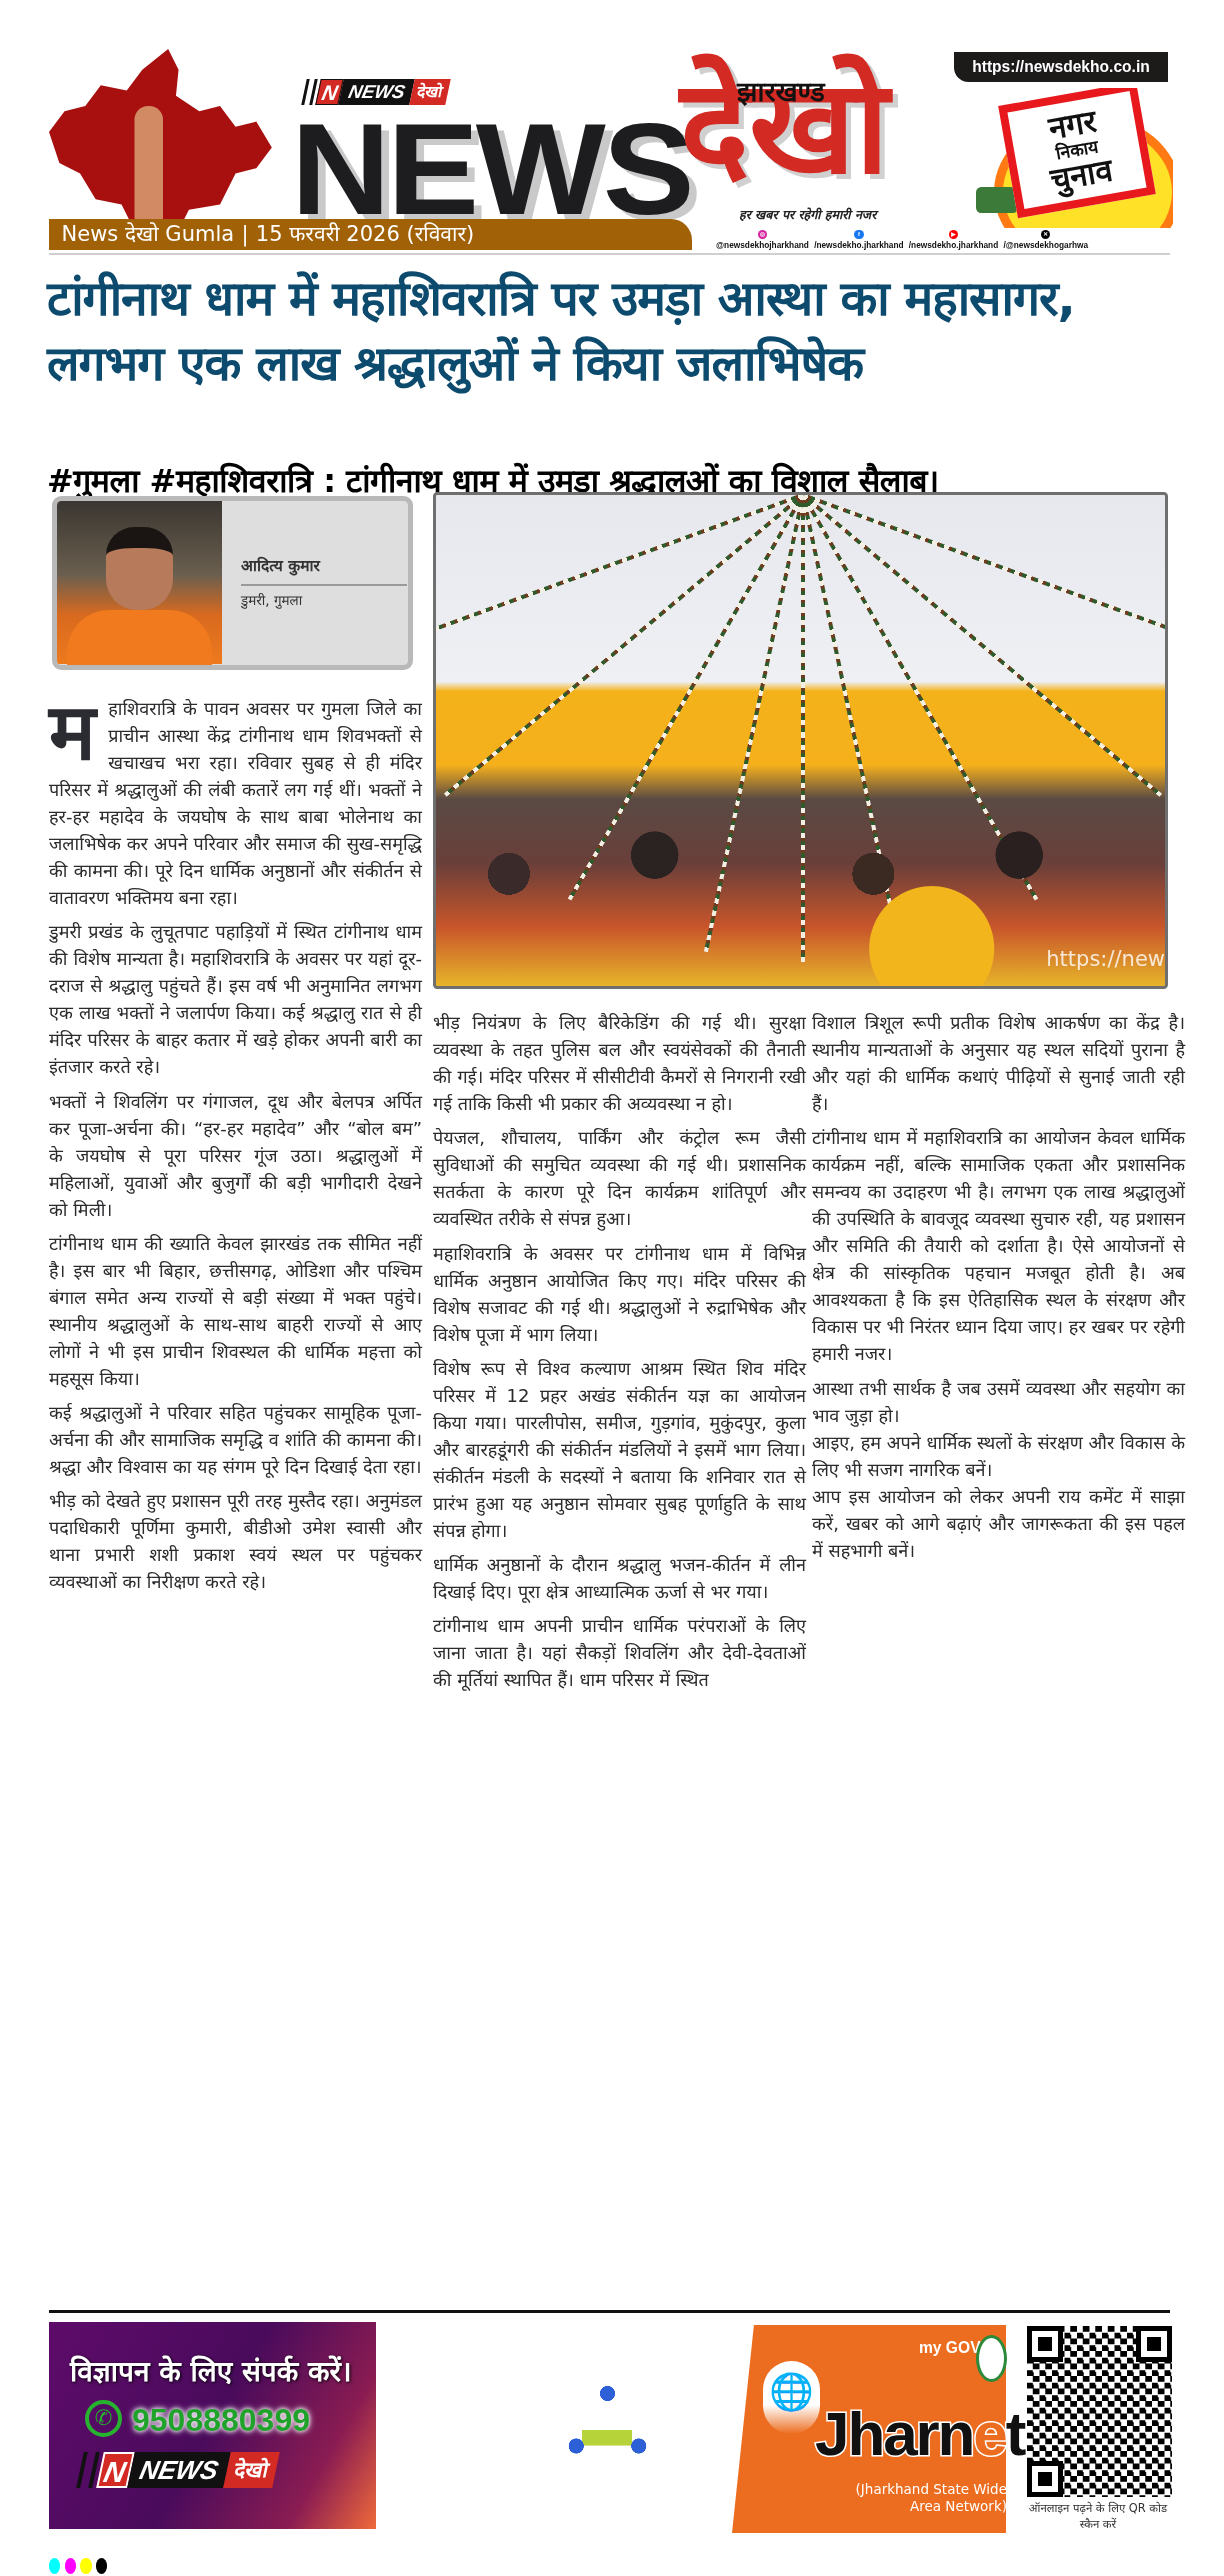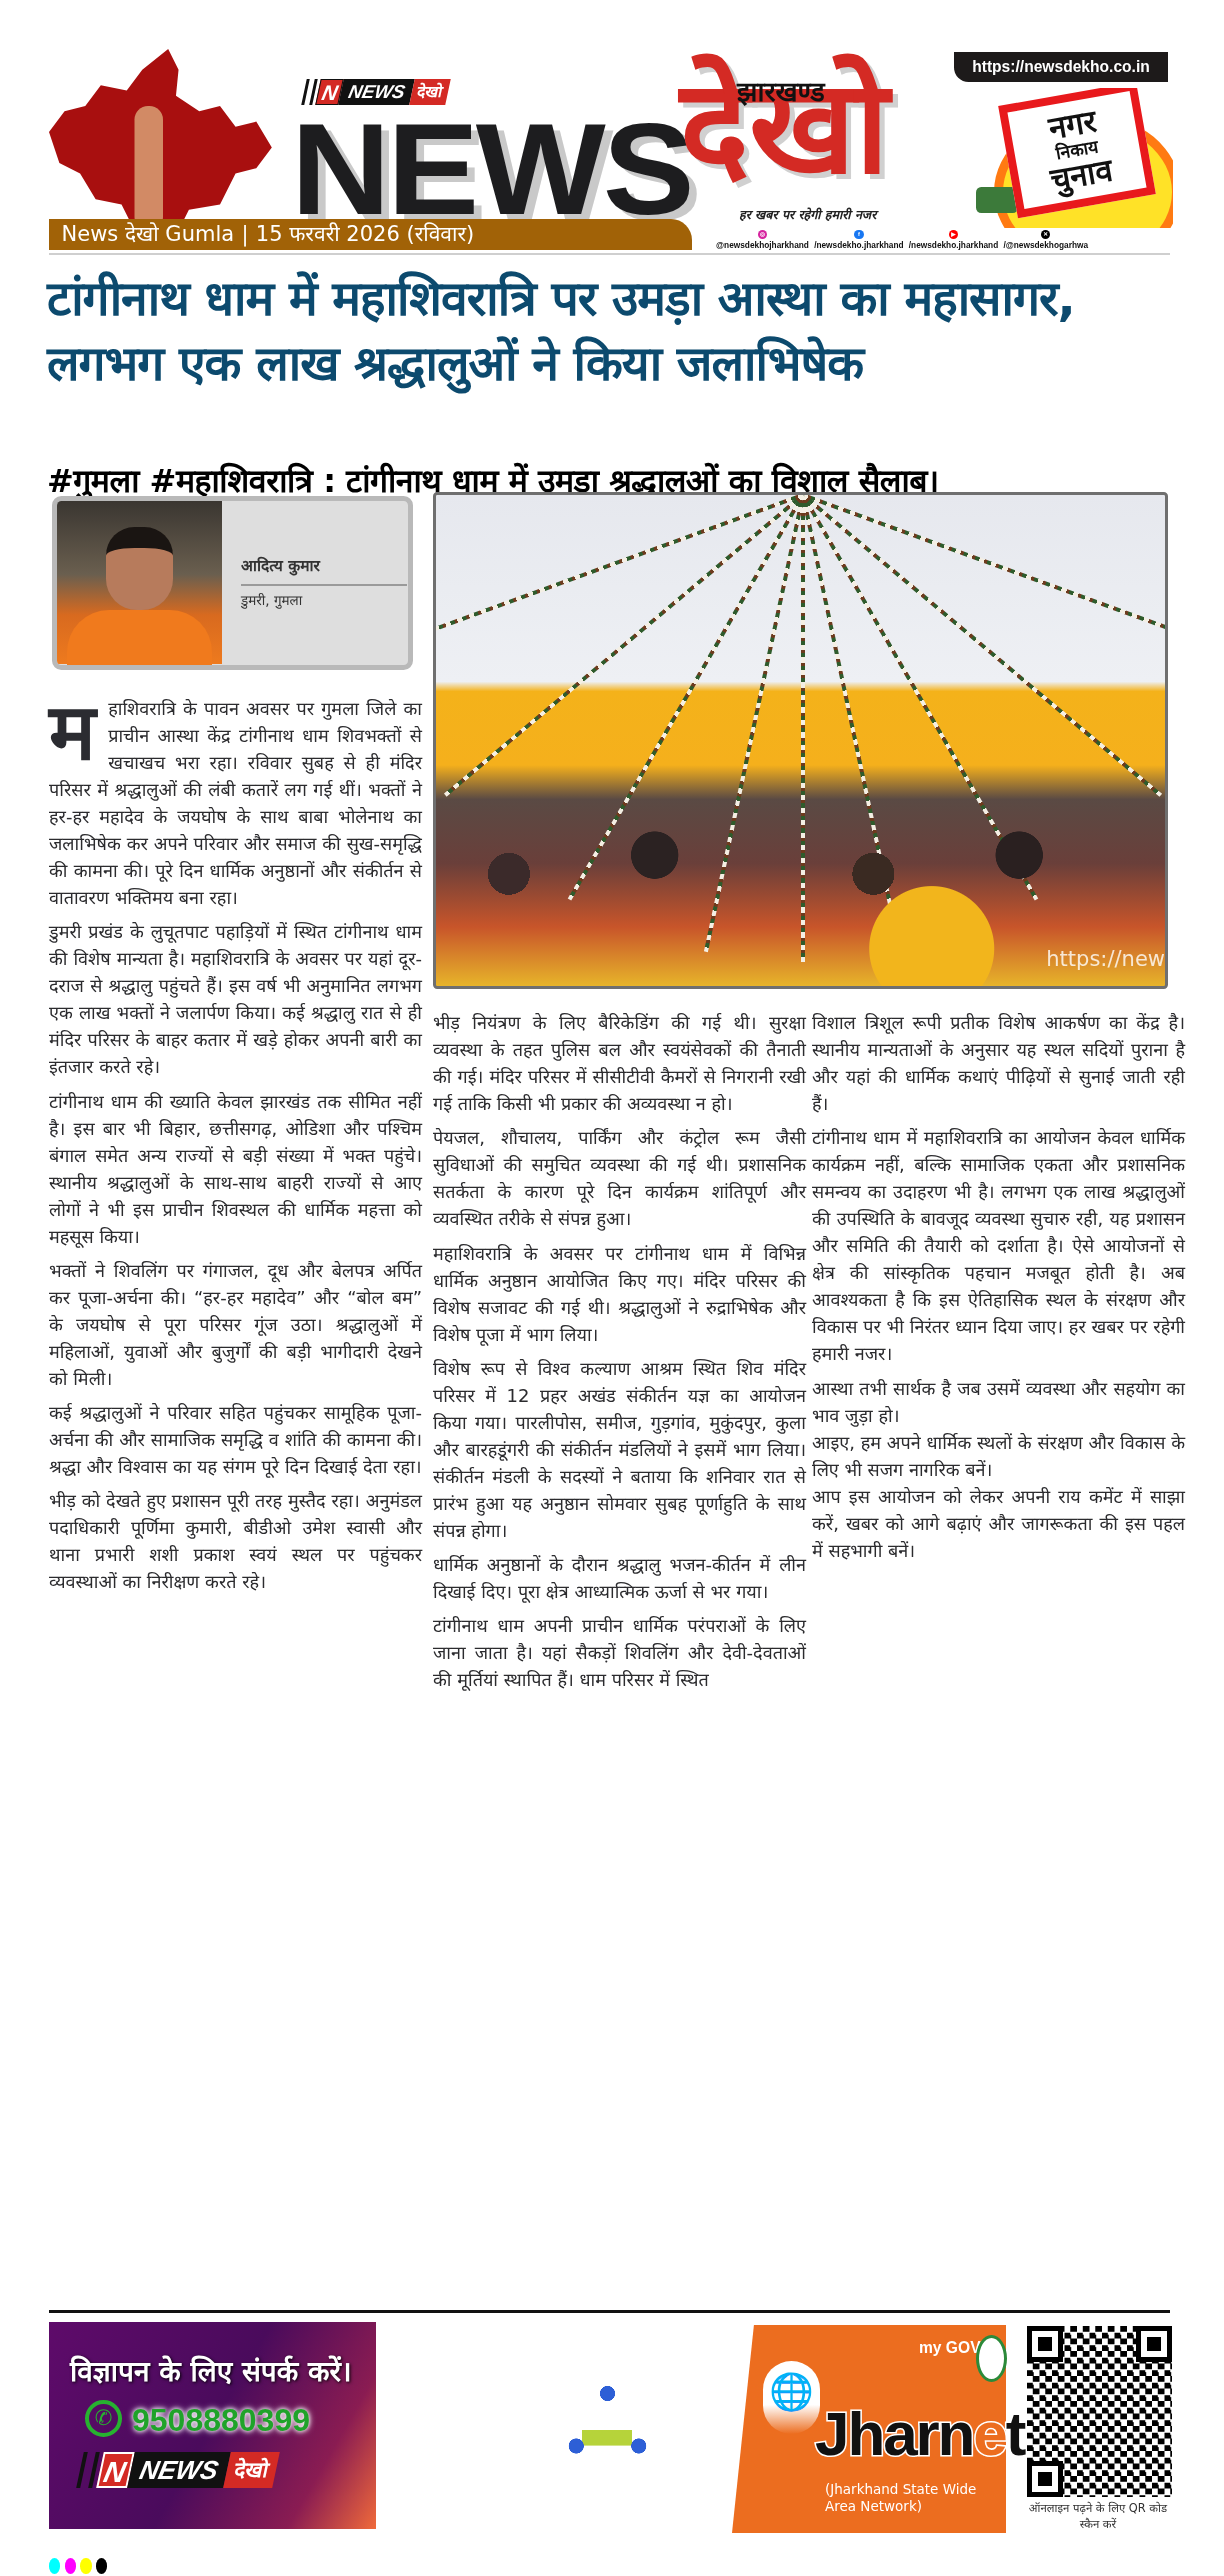--- a/index.html
+++ b/index.html
@@ -76,21 +76,21 @@
   .ad-contact .logo .dk { background: #d42a24; color: #fff; font: 700 21px/36px "DejaVu Sans", sans-serif; padding: 0 7.3px; }
 
   .ad-jharnet { position: absolute; left: 545px; top: 2325px; width: 461px; height: 208px; }
   .ad-jharnet .diagram { position: absolute; left: 0; top: 31px; width: 125px; height: 150px; background: radial-gradient(circle at 50% 25%,#2d5fd6 0 7.3px,transparent 7.8px), radial-gradient(circle at 25% 60%,#2d5fd6 0 7.3px,transparent 7.8px), radial-gradient(circle at 75% 60%,#2d5fd6 0 7.3px,transparent 7.8px), linear-gradient(90deg,transparent 30%,#b6d33a 30% 70%,transparent 70%) 0 55%/100% 15.6px no-repeat, #fff; }
   .ad-jharnet .orange { position: absolute; left: 187px; top: 0; width: 274px; height: 208px; background: #ec6d1f; clip-path: polygon(8% 0,100% 0,100% 100%,0 100%); }
   .ad-jharnet .globe { position: absolute; left: 218px; top: 36px; width: 57px; height: 73px; border-radius: 28.5px; background: linear-gradient(180deg,#fff 0%,#fff 60%,rgba(255,255,255,0) 100%); color: #ec6d1f; font-size: 36px; text-align: center; line-height: 62px; }
   .ad-jharnet .mygov { position: absolute; left: 374px; top: 15.6px; font: 700 15.6px/0.9 "Liberation Sans", sans-serif; color: #fff; }
   .ad-jharnet .seal { position: absolute; left: 431px; top: 10.4px; width: 31px; height: 47px; border-radius: 50%; border: 3.1px solid #2c8a3a; background: #fff; }
   .ad-jharnet .jh { position: absolute; left: 270px; top: 78px; font: 900 62px/1 "Liberation Sans", sans-serif; color: #111; -webkit-text-stroke: 3.1px #fff; paint-order: stroke fill; letter-spacing: -2.1px; }
   .ad-jharnet .jh .e { color: #ec6d1f; }
-  .ad-jharnet .sub { position: absolute; left: 280px; top: 156px; width: 182px; text-align: left; font: 400 13.5px/16.6px "DejaVu Sans", sans-serif; color: #fff; }
+  .ad-jharnet .sub { position: absolute; left: 280px; top: 156px; width: 182px; text-align: right; font: 400 13.5px/16.6px "DejaVu Sans", sans-serif; color: #fff; }
 
   .qr { position: absolute; left: 1027px; top: 2326px; width: 145px; height: 171px;
     background:
       linear-gradient(#000,#000) 0 0/36px 36px no-repeat,
       linear-gradient(#000,#000) 109px 0/36px 36px no-repeat,
       linear-gradient(#000,#000) 0 135px/36px 36px no-repeat,
       repeating-conic-gradient(#000 0 25%, #fff 0 50%) 0 0/12.5px 12.5px; }
   .qr .eye { position: absolute; width: 36px; height: 36px; border: 5.2px solid #000; background: #fff; }
   .qr .eye::after { content: ""; position: absolute; left: 6.2px; top: 6.2px; width: 13.5px; height: 13.5px; background: #000; }
   .qr-caption { position: absolute; left: 1020px; top: 2501px; width: 156px; text-align: center; font: 400 11.4px/15.6px "DejaVu Sans", sans-serif; color: #333; }
@@ -180,22 +180,22 @@
   <div class="garland" style="transform: rotate(30deg)"></div>
   <div class="garland" style="transform: rotate(50deg)"></div>
   <div class="garland" style="transform: rotate(70deg)"></div>
   <div class="crowd"></div>
   <div class="wm">https://new</div>
 </div>
 
 <div class="col col1">
   <p><span class="dropcap">म</span><span>हाशिवरात्रि के पावन अवसर पर गुमला जिले का प्राचीन आस्था केंद्र टांगीनाथ धाम शिवभक्तों से खचाखच भरा रहा। रविवार सुबह से ही मंदिर परिसर में श्रद्धालुओं की लंबी कतारें लग गई थीं। भक्तों ने हर-हर महादेव के जयघोष के साथ बाबा भोलेनाथ का जलाभिषेक कर अपने परिवार और समाज की सुख-समृद्धि की कामना की। पूरे दिन धार्मिक अनुष्ठानों और संकीर्तन से वातावरण भक्तिमय बना रहा।</span></p>
   <p>डुमरी प्रखंड के लुचूतपाट पहाड़ियों में स्थित टांगीनाथ धाम की विशेष मान्यता है। महाशिवरात्रि के अवसर पर यहां दूर-दराज से श्रद्धालु पहुंचते हैं। इस वर्ष भी अनुमानित लगभग एक लाख भक्तों ने जलार्पण किया। कई श्रद्धालु रात से ही मंदिर परिसर के बाहर कतार में खड़े होकर अपनी बारी का इंतजार करते रहे।</p>
+  <p>भक्तों ने शिवलिंग पर गंगाजल, दूध और बेलपत्र अर्पित कर पूजा-अर्चना की। “हर-हर महादेव” और “बोल बम” के जयघोष से पूरा परिसर गूंज उठा। श्रद्धालुओं में महिलाओं, युवाओं और बुजुर्गों की बड़ी भागीदारी देखने को मिली।</p>
   <p>टांगीनाथ धाम की ख्याति केवल झारखंड तक सीमित नहीं है। इस बार भी बिहार, छत्तीसगढ़, ओडिशा और पश्चिम बंगाल समेत अन्य राज्यों से बड़ी संख्या में भक्त पहुंचे। स्थानीय श्रद्धालुओं के साथ-साथ बाहरी राज्यों से आए लोगों ने भी इस प्राचीन शिवस्थल की धार्मिक महत्ता को महसूस किया।</p>
-  <p>भक्तों ने शिवलिंग पर गंगाजल, दूध और बेलपत्र अर्पित कर पूजा-अर्चना की। “हर-हर महादेव” और “बोल बम” के जयघोष से पूरा परिसर गूंज उठा। श्रद्धालुओं में महिलाओं, युवाओं और बुजुर्गों की बड़ी भागीदारी देखने को मिली।</p>
   <p>कई श्रद्धालुओं ने परिवार सहित पहुंचकर सामूहिक पूजा-अर्चना की और सामाजिक समृद्धि व शांति की कामना की। श्रद्धा और विश्वास का यह संगम पूरे दिन दिखाई देता रहा।</p>
   <p>भीड़ को देखते हुए प्रशासन पूरी तरह मुस्तैद रहा। अनुमंडल पदाधिकारी पूर्णिमा कुमारी, बीडीओ उमेश स्वासी और थाना प्रभारी शशी प्रकाश स्वयं स्थल पर पहुंचकर व्यवस्थाओं का निरीक्षण करते रहे।</p>
 </div>
 
 <div class="col col2">
   <p>भीड़ नियंत्रण के लिए बैरिकेडिंग की गई थी। सुरक्षा व्यवस्था के तहत पुलिस बल और स्वयंसेवकों की तैनाती की गई। मंदिर परिसर में सीसीटीवी कैमरों से निगरानी रखी गई ताकि किसी भी प्रकार की अव्यवस्था न हो।</p>
   <p>पेयजल, शौचालय, पार्किंग और कंट्रोल रूम जैसी सुविधाओं की समुचित व्यवस्था की गई थी। प्रशासनिक सतर्कता के कारण पूरे दिन कार्यक्रम शांतिपूर्ण और व्यवस्थित तरीके से संपन्न हुआ।</p>
   <p>महाशिवरात्रि के अवसर पर टांगीनाथ धाम में विभिन्न धार्मिक अनुष्ठान आयोजित किए गए। मंदिर परिसर की विशेष सजावट की गई थी। श्रद्धालुओं ने रुद्राभिषेक और विशेष पूजा में भाग लिया।</p>
   <p>विशेष रूप से विश्व कल्याण आश्रम स्थित शिव मंदिर परिसर में 12 प्रहर अखंड संकीर्तन यज्ञ का आयोजन किया गया। पारलीपोस, समीज, गुड़गांव, मुकुंदपुर, कुला और बारहडूंगरी की संकीर्तन मंडलियों ने इसमें भाग लिया। संकीर्तन मंडली के सदस्यों ने बताया कि शनिवार रात से प्रारंभ हुआ यह अनुष्ठान सोमवार सुबह पूर्णाहुति के साथ संपन्न होगा।</p>
   <p>धार्मिक अनुष्ठानों के दौरान श्रद्धालु भजन-कीर्तन में लीन दिखाई दिए। पूरा क्षेत्र आध्यात्मिक ऊर्जा से भर गया।</p>

